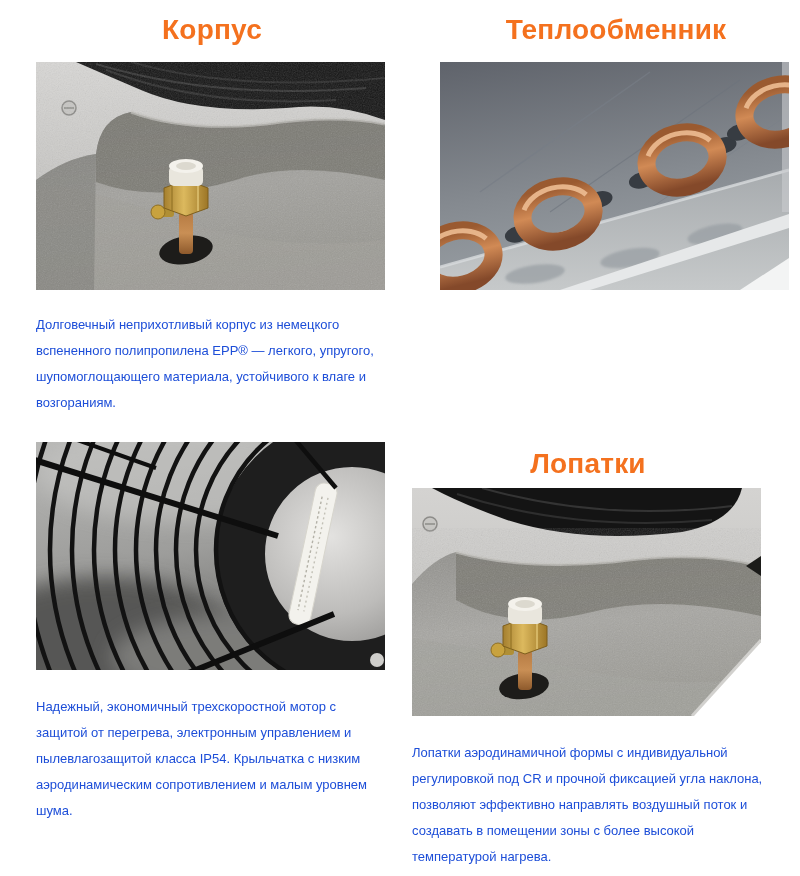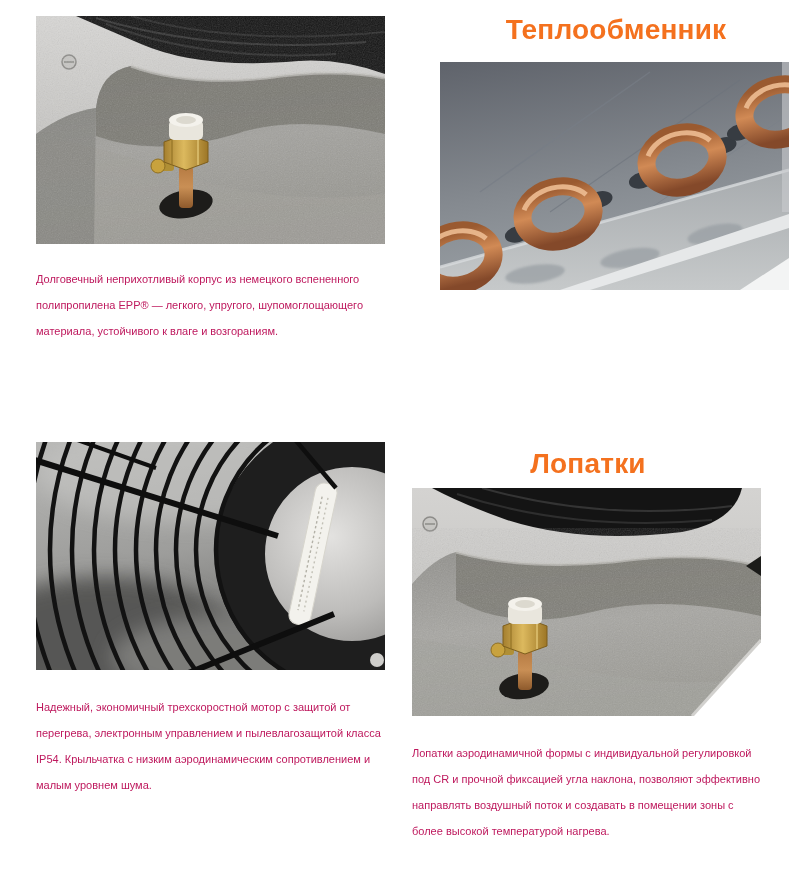--- a/index.html
+++ b/index.html
@@ -8,29 +8,30 @@
   .cell{position:absolute;width:352px;}
   .cell.c1{left:36px;top:0;}
   .cell.c2{left:412px;top:0;margin-left:28px;}
   .cell.c3{left:36px;top:434px;}
   .cell.c4{left:412px;top:434px;}
   .cell h2{margin:14px 0 0 0;height:32px;font-size:28px;line-height:32px;font-weight:700;
            text-align:center;color:#f4711e;letter-spacing:.2px;}
   .photo{margin-top:16px;width:349px;height:228px;overflow:hidden;background:#c9c9c7;}
   .row2 .photo{margin-top:8px;}
   .photo svg{display:block;}
-  .cell p{margin:22px 0 0 0;font-size:11px;line-height:26px;color:#be185d;}
+  .cell p{margin:22px 0 0 0;font-size:13px;line-height:26px;color:#1d4ed8;}
   .row2 p{margin-top:24px;}
 </style>
 </head>
 <body>
 
 <div class="page">
 
   <section class="cell c1 row1">
+    <h2>Корпус</h2>
     <div class="photo">
       <svg width="349" height="228" viewBox="0 0 349 228" xmlns="http://www.w3.org/2000/svg" aria-hidden="true">
         <defs>
           <linearGradient id="k-bg" x1="0" y1="0" x2="0" y2="1">
             <stop offset="0" stop-color="#d8d7d5"></stop>
               <stop offset="1" stop-color="#b9b8b5"></stop>
           </linearGradient>
           <linearGradient id="k-foam" x1="0" y1="0" x2="0.2" y2="1">
             <stop offset="0" stop-color="#8f8e8b"></stop>
               <stop offset="0.5" stop-color="#a3a29e"></stop>

